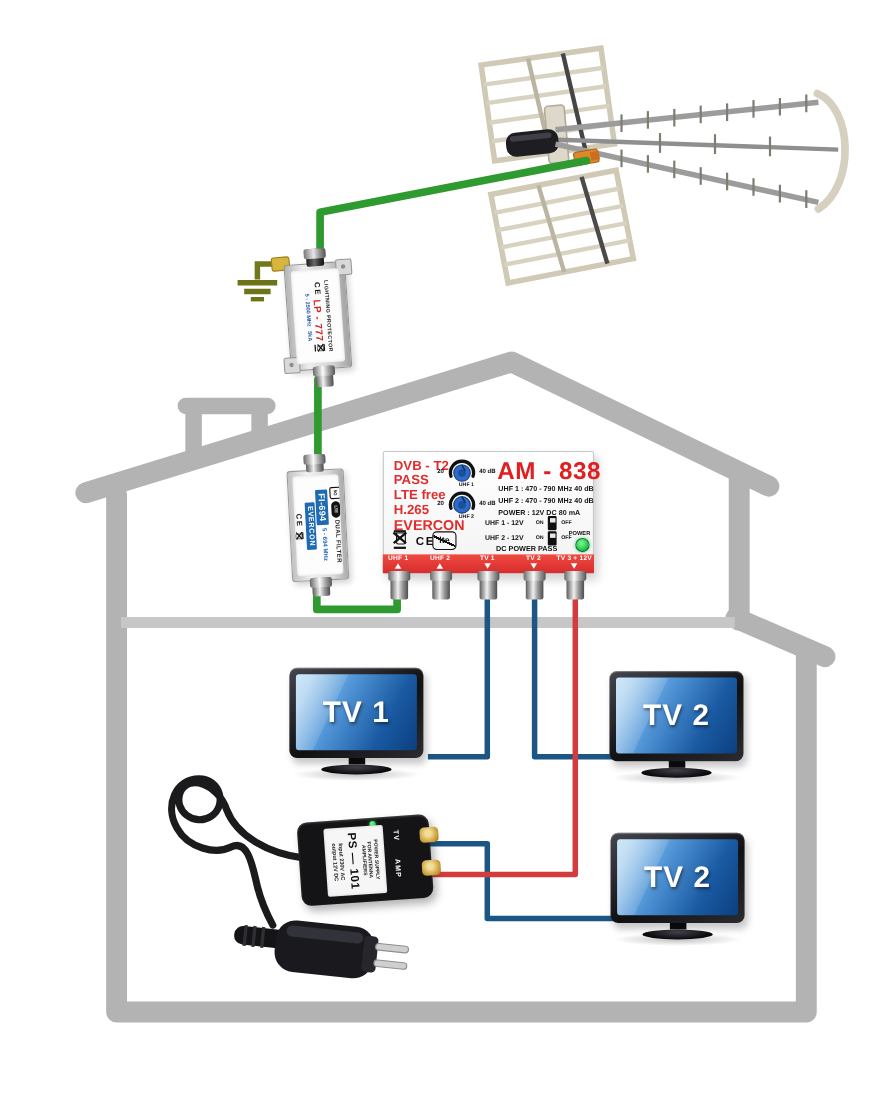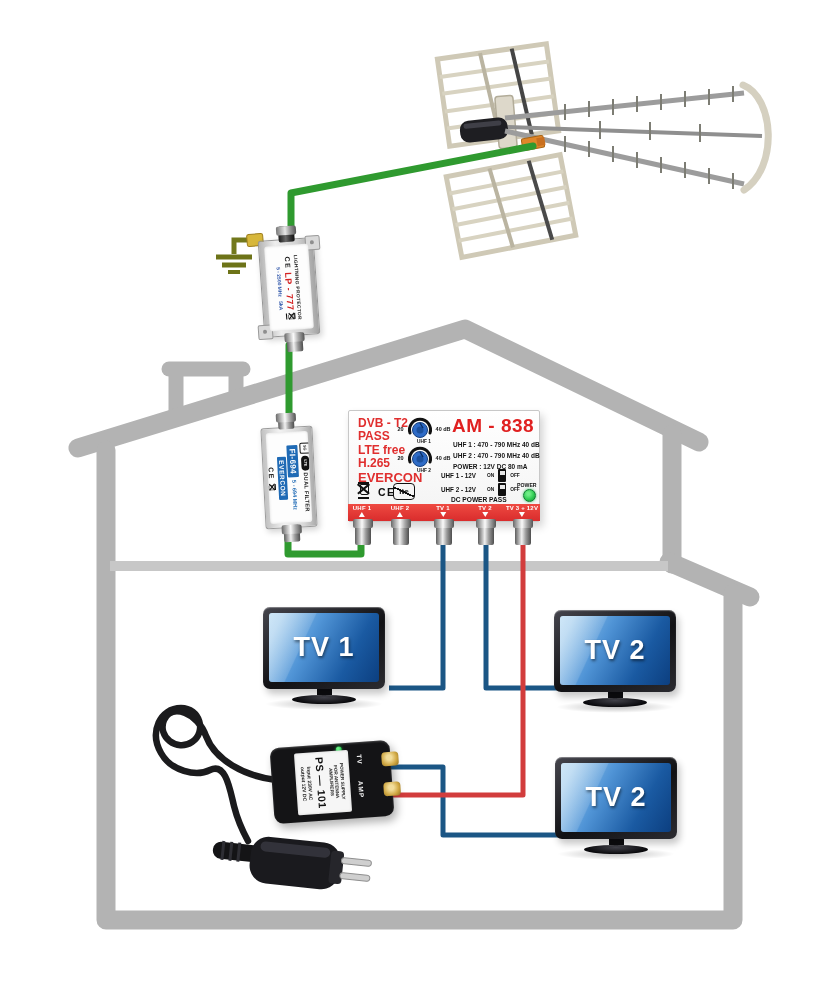--- a/index.html
+++ b/index.html
@@ -7,21 +7,21 @@
          font-family:"Liberation Sans", sans-serif;}
   #bg{position:absolute;left:0;top:0;z-index:1;}
   .dev{position:absolute;z-index:3;}
   .nowrap{white-space:nowrap;}
 
   
   #amp{left:348px;top:410px;width:190px;height:110px;background:linear-gradient(#ffffff,#f3f3f3);
        border:1px solid #c8c8c8;border-radius:2px;box-shadow:3px 5px 9px rgba(0,0,0,.18);}
   #amp .feat{position:absolute;left:9px;top:6px;color:#e02e2e;font-weight:bold;font-size:12px;line-height:13.4px;}
   #amp .feat .brand{font-size:13px;}
-  #amp .model{position:absolute;left:103px;top:4px;color:#e02020;font-weight:bold;font-size:19px;letter-spacing:.5px;}
+  #amp .model{position:absolute;left:103px;top:4px;color:#e02020;font-weight:bold;font-size:22px;letter-spacing:.5px;}
   #amp .specs{position:absolute;left:104px;top:29px;font-size:6.5px;font-weight:bold;color:#141414;line-height:10.8px;}
   .knob-group{position:absolute;width:52px;display:flex;flex-direction:column;align-items:center;}
   .knob-row{display:flex;align-items:center;gap:1px;}
   .knob-row .kv{font-size:5.5px;font-weight:bold;color:#111;}
   .knob-label{font-size:4.8px;font-weight:bold;color:#111;margin-top:-2px;}
   .sw-row{position:absolute;left:92px;display:flex;align-items:center;gap:4px;}
   .sw-row .sl{font-size:6.3px;font-weight:bold;color:#111;width:42px;}
   .sw-row .onoff{font-size:4.8px;font-weight:bold;color:#111;}
   .dipswitch{width:8px;height:13px;background:#101010;border-radius:1px;position:relative;}
   .dipswitch::after{content:"";position:absolute;left:1.5px;top:1.5px;width:5px;height:4px;background:#e8e8e8;}

